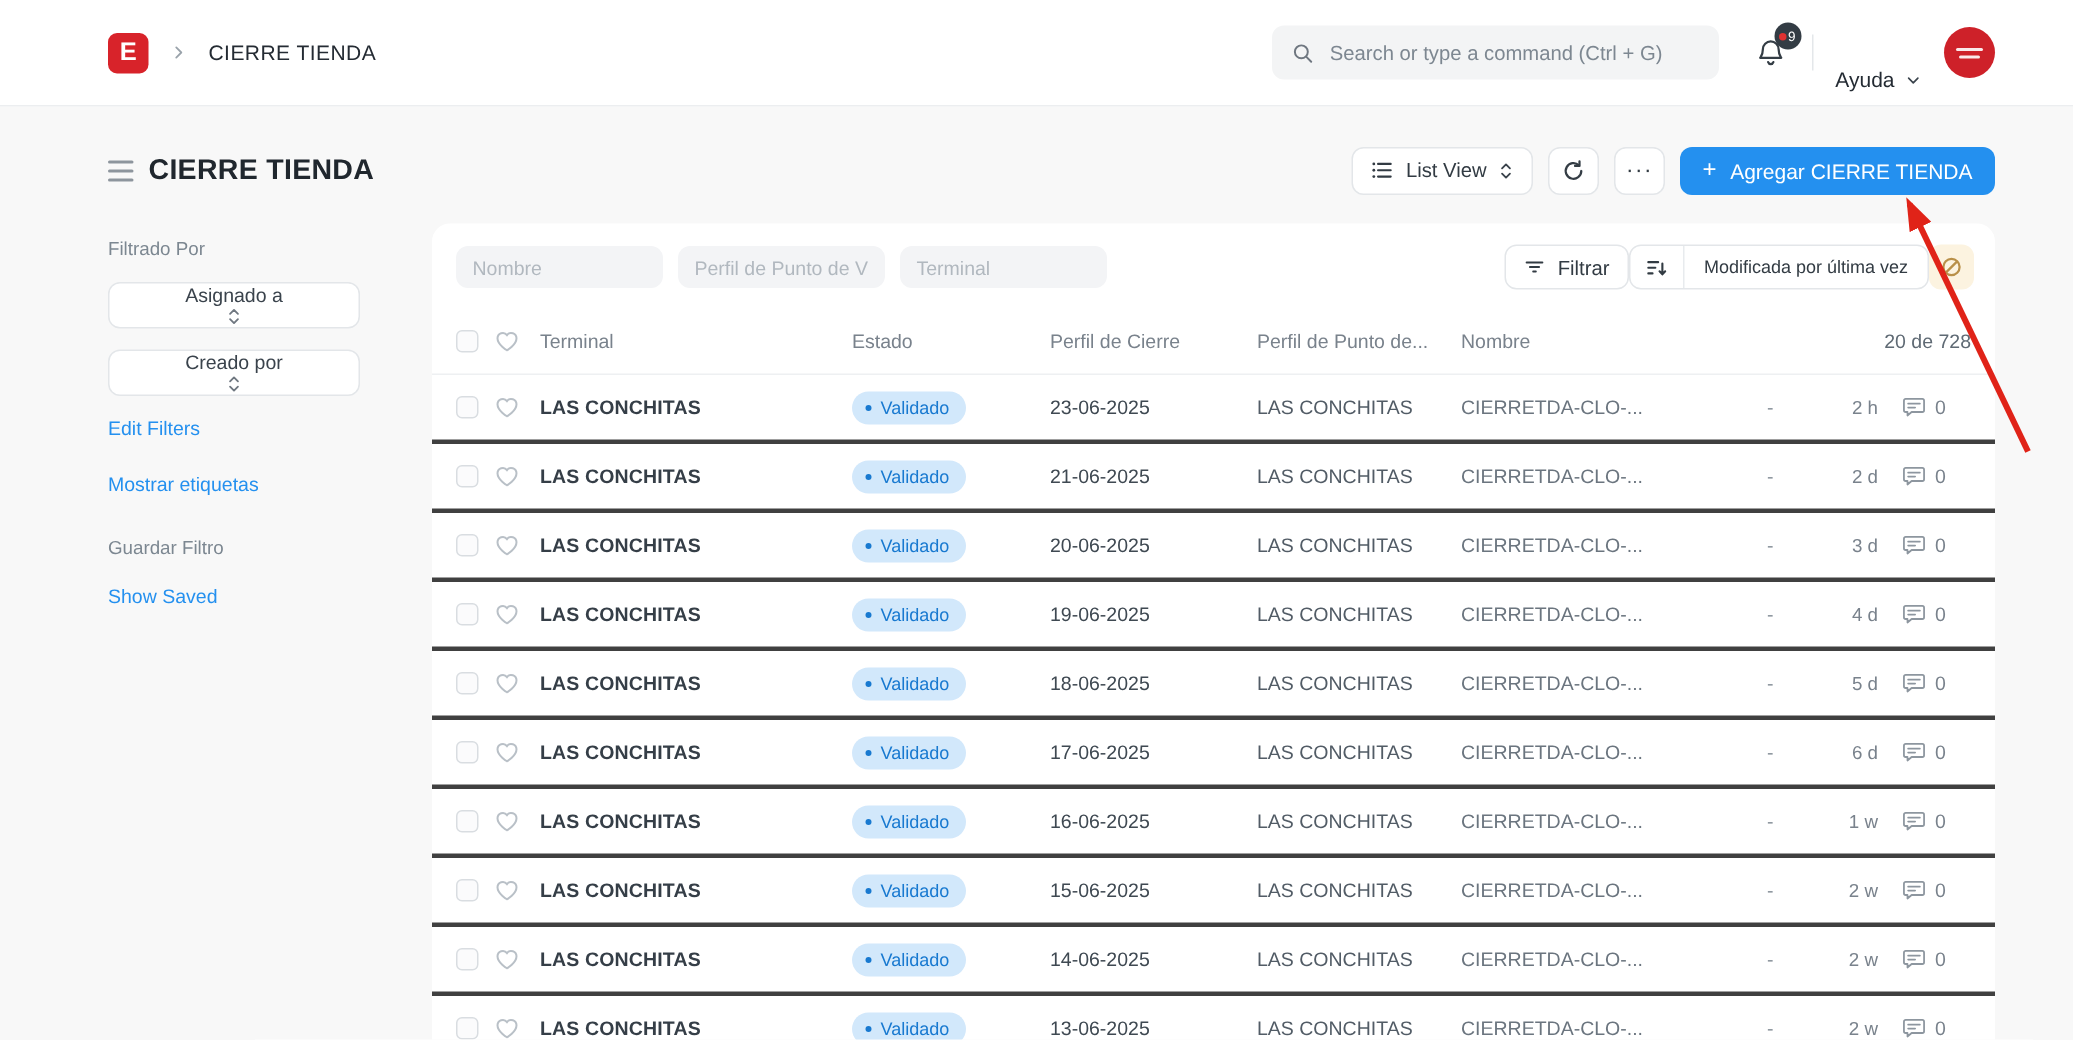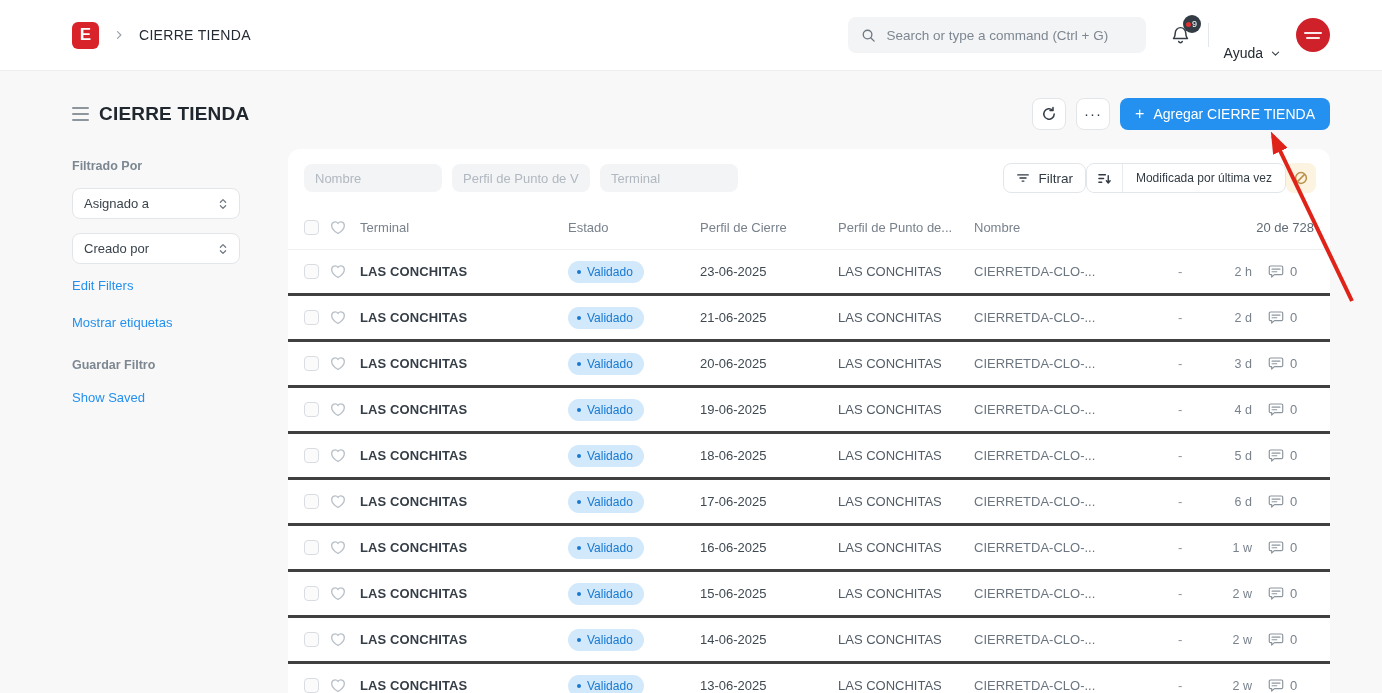--- a/index.html
+++ b/index.html
@@ -41,24 +41,24 @@
   .btn { height:32px; border-radius:8px; border:1px solid #e3e6e9; background:#fff;
     font:13.5px "Liberation Sans",sans-serif; color:#323b43; display:inline-flex;
     align-items:center; gap:8px; padding:0 12px; cursor:pointer; }
   .btn-circle { width:34px; justify-content:center; padding:0; }
   .btn-primary { background:#2490ef; border:none; color:#fff; font-size:14px; padding:0 15px; gap:9px; }
   .plus-glyph { font-size:16px; line-height:1; }
   .ellipsis-glyph { font-size:15px; letter-spacing:1px; color:#323b43; }
   
   .content { display:flex; align-items:flex-start; padding:0 52px 0 72px; margin-top:12px; }
   .sidebar { width:168px; flex:none; }
-  .side-label { font-size:12.5px; font-weight:700; color:#7c8791; margin:10px 0 15px; }
+  .side-label { font-size:12.5px; font-weight:400; color:#7c8791; margin:10px 0 15px; }
   .select { height:31px; border:1px solid #e3e6e9; border-radius:8px; background:#fff;
     display:flex; align-items:center; justify-content:space-between; padding:0 11px;
-    font-size:13px; color:#3a434c; margin-bottom:14px; cursor:pointer; }
+    font-size:13px; color:#3a434c; margin-bottom:14px; cursor:pointer;flex-direction:column; }
   .side-link { color:#2490ef; font-size:13px; text-decoration:none; display:block; margin:0 0 19px; }
   .side-input { width:100%; height:31px; background:#eff1f2; border:none; border-radius:8px;
     padding:0 12px; font:13.5px "Liberation Sans",sans-serif; color:#3a434c; outline:none; }
   .side-input::placeholder { color:#a7afb7; }
   .mb18 { margin-bottom:18px; }
   
   .main { flex:1; margin-left:48px; background:#fff; border-radius:12px; height:620px; overflow:hidden; }
   .filter-bar { display:flex; align-items:center; padding:14px 14px 13px 16px; }
   .chip-input { width:138px; height:28px; background:#f3f4f6; border:none; border-radius:8px;
     margin-right:10px; padding:0 11px; font:13px "Liberation Sans",sans-serif; color:#3a434c; outline:none; }
@@ -148,20 +148,39 @@
 </header>
 
 <div class="page-head">
   <span class="menu-icon">
       <i></i>
       <i></i>
       <i></i>
     </span>
   <h1 class="page-title">CIERRE TIENDA</h1>
   <div class="head-actions">
+    <button class="btn">
+      <span style="display:flex">
+        <svg width="15" height="15" viewBox="0 0 16 16">
+            <circle cx="2" cy="3.5" r="1" fill="#323b43"></circle>
+            <circle cx="2" cy="8" r="1" fill="#323b43"></circle>
+            <circle cx="2" cy="12.5" r="1" fill="#323b43"></circle>
+            <line x1="5" y1="3.5" x2="14" y2="3.5" stroke="#323b43" stroke-width="1.5" stroke-linecap="round"></line>
+            <line x1="5" y1="8" x2="14" y2="8" stroke="#323b43" stroke-width="1.5" stroke-linecap="round"></line>
+            <line x1="5" y1="12.5" x2="14" y2="12.5" stroke="#323b43" stroke-width="1.5" stroke-linecap="round"></line>
+          </svg>
+      </span>
+      <span>List View</span>
+      <span style="display:flex">
+        <svg width="10" height="14" viewBox="0 0 10 16">
+            <path d="M2 6 5 3l3 3" fill="none" stroke="#3a434c" stroke-width="1.4" stroke-linecap="round" stroke-linejoin="round"></path>
+            <path d="M2 10l3 3 3-3" fill="none" stroke="#3a434c" stroke-width="1.4" stroke-linecap="round" stroke-linejoin="round"></path>
+          </svg>
+      </span>
+    </button>
     <button class="btn btn-circle">
       <span style="display:flex">
         <svg width="16" height="16" viewBox="0 0 16 16">
             <path d="M13.2 8A5.2 5.2 0 1 1 11.6 4.2" fill="none" stroke="#343d45" stroke-width="1.5" stroke-linecap="round"></path>
             <path d="M12 1.6v3h-3" fill="none" stroke="#343d45" stroke-width="1.5" stroke-linecap="round" stroke-linejoin="round"></path>
           </svg>
       </span>
     </button>
     <button class="btn btn-circle">
       <span class="ellipsis-glyph">···</span>

